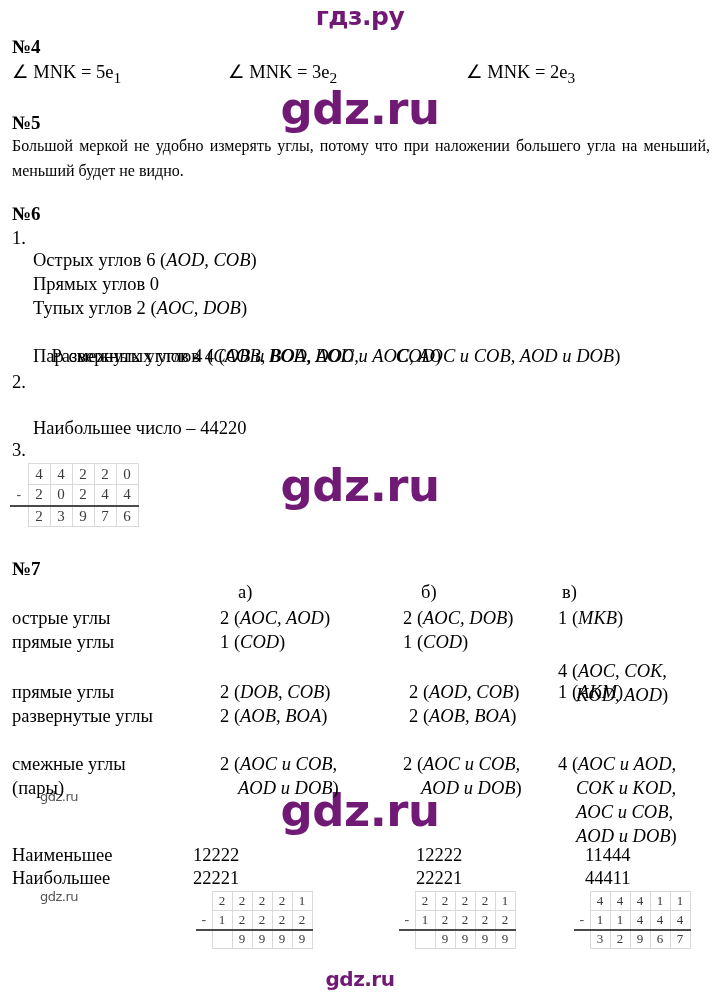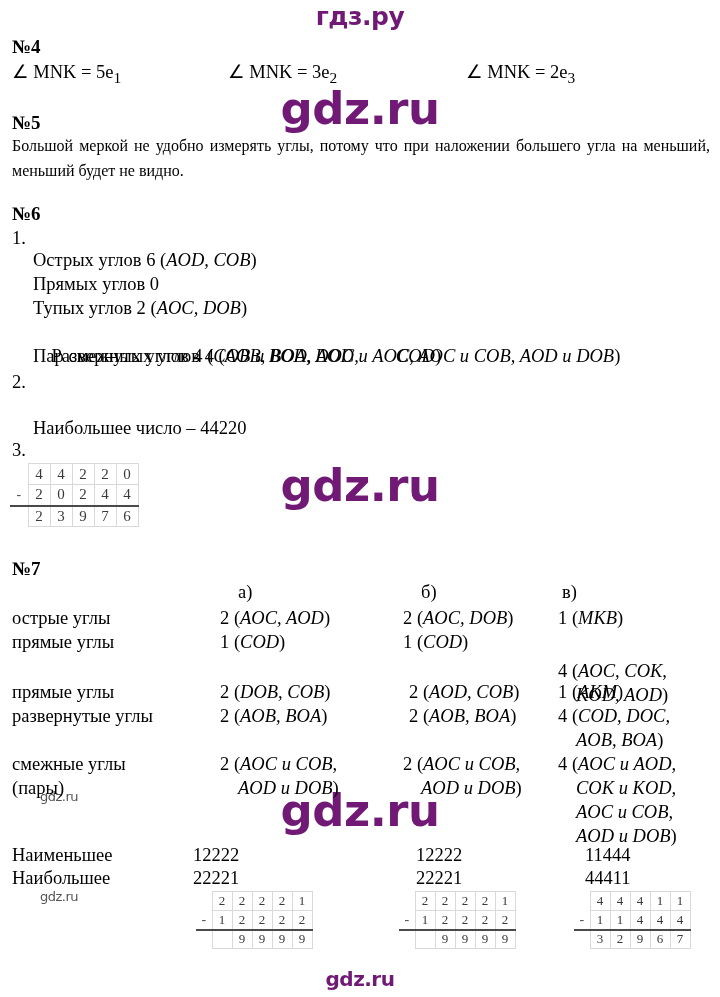--- a/index.html
+++ b/index.html
@@ -213,24 +213,20 @@
     <span>1 (</span><span class="ital">AKM</span><span>)</span>
   </div>
 
   <div class="txt" style="left:12px; top:704px;">развернутые углы</div>
   <div class="txt" style="left:220px; top:704px;">
     <span>2 (</span><span class="ital">AOB, BOA</span><span>)</span>
   </div>
   <div class="txt" style="left:409px; top:704px;">
     <span>2 (</span><span class="ital">AOB, BOA</span><span>)</span>
   </div>
-  <div class="txt" style="left:558px; top:704px;">
-    <span>4 (</span><span class="ital">COD, DOC,</span>
-    <span class="sub" style="padding-left:18px;"><span class="ital">AOB, BOA</span><span>)</span></span>
-  </div>
 
   <div class="txt" style="left:12px; top:752px;">смежные углы</div>
   <div class="txt" style="left:12px; top:776px;">(пары)</div>
 
   <div class="txt" style="left:220px; top:752px;">
     <span>2 (</span><span class="ital">AOC и COB,</span>
     <span class="sub" style="padding-left:18px;"><span class="ital">AOD и DOB</span><span>)</span></span>
   </div>
   <div class="txt" style="left:403px; top:752px;">
     <span>2 (</span><span class="ital">AOC и COB,</span>

